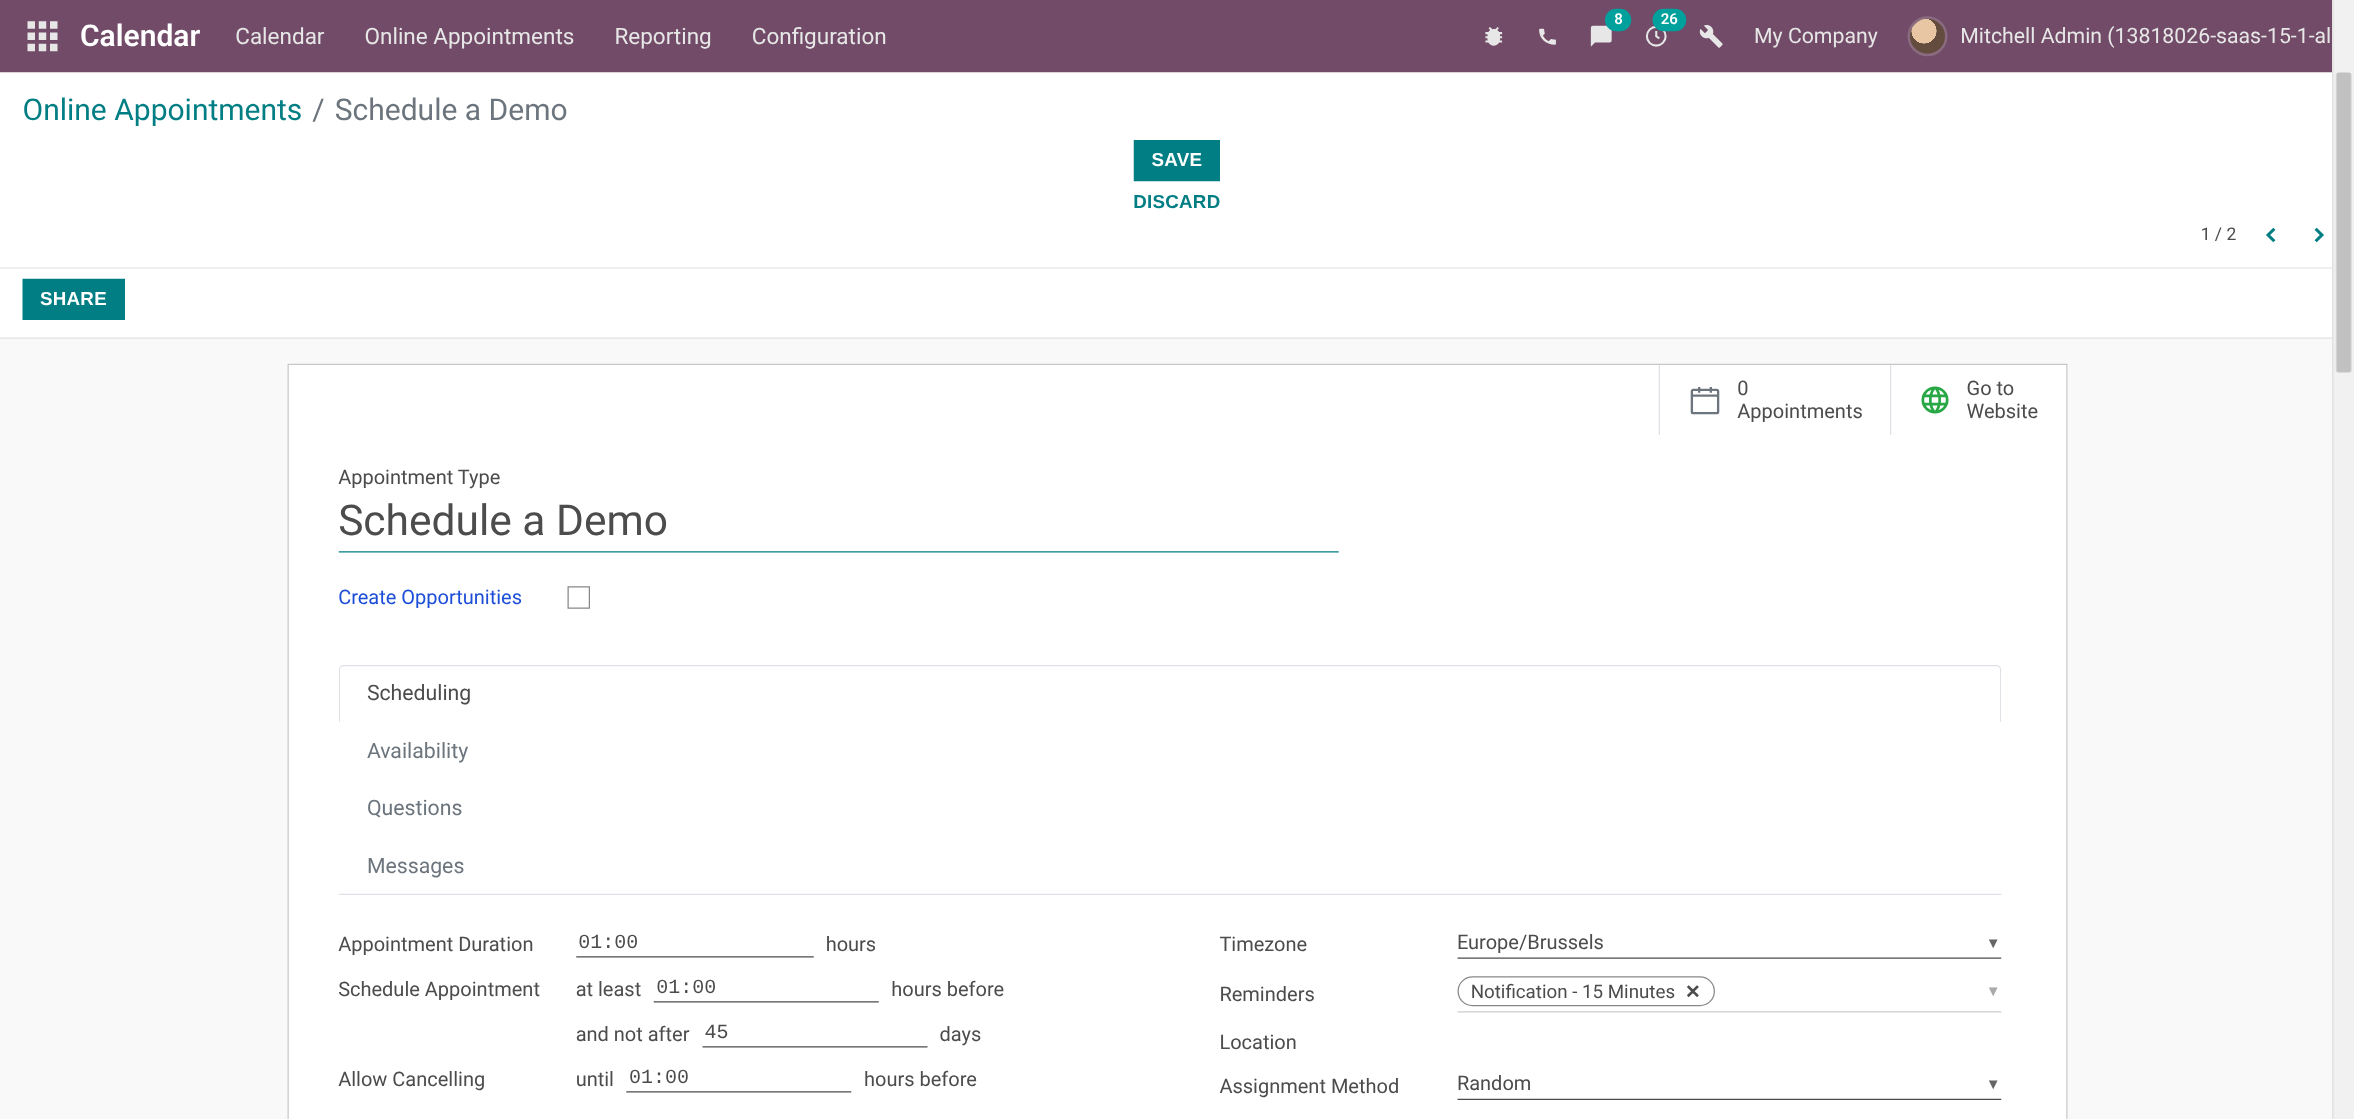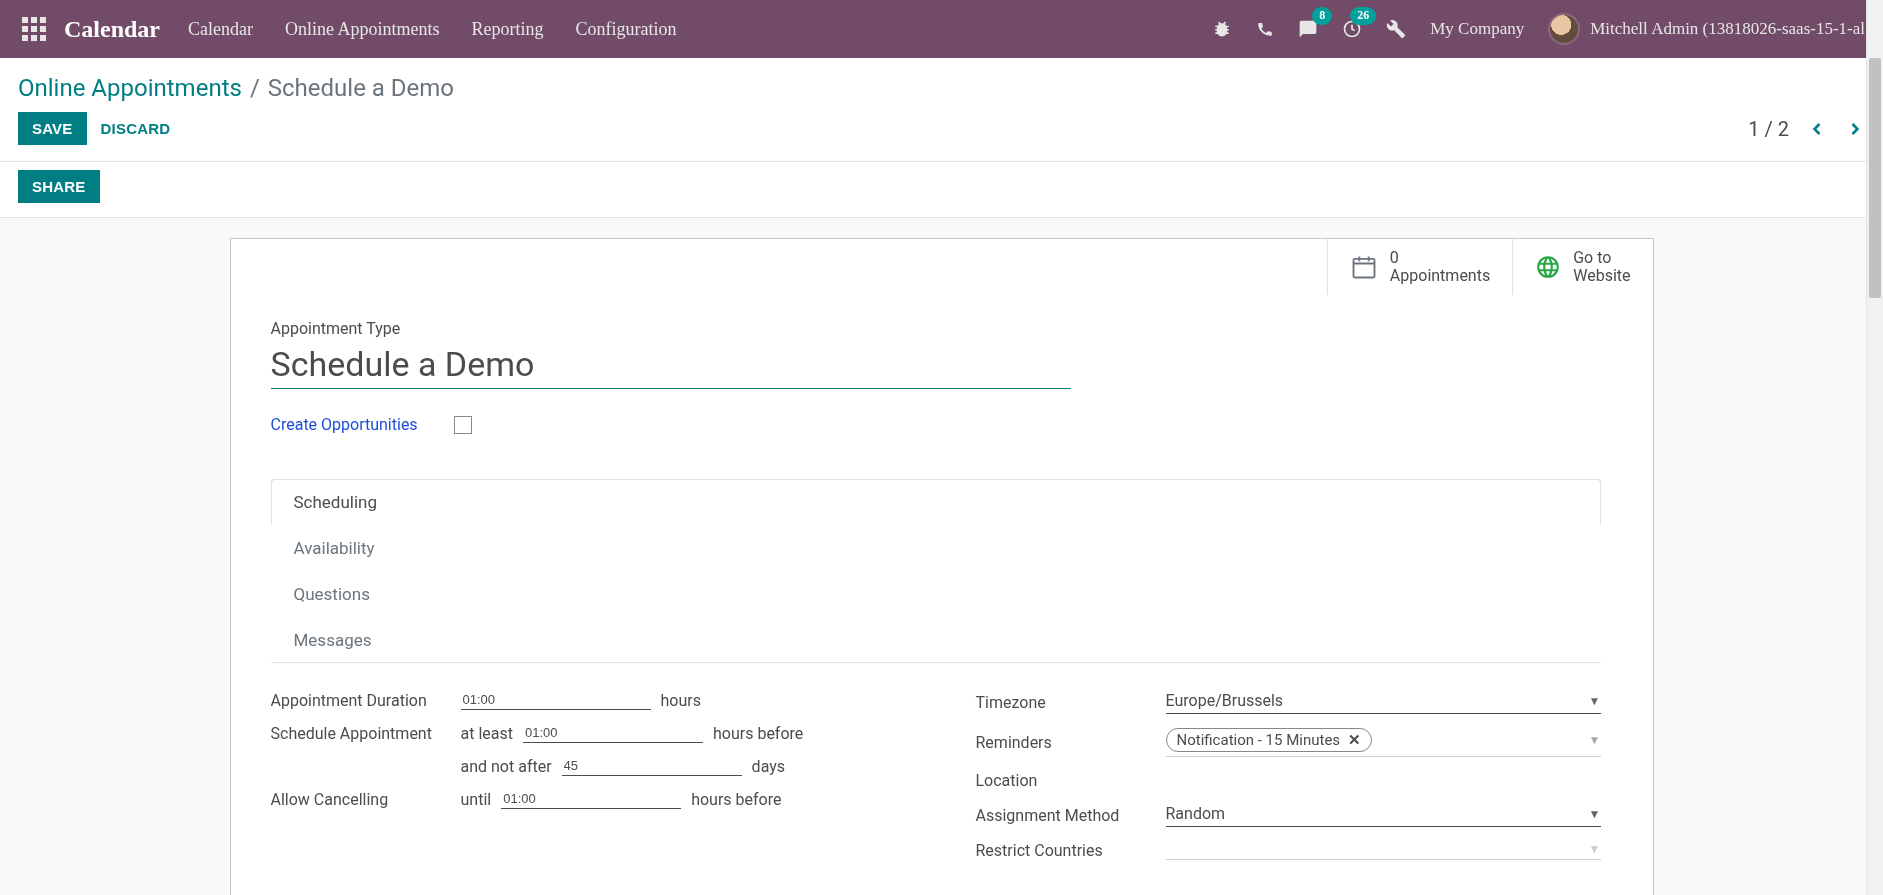--- a/index.html
+++ b/index.html
@@ -11,21 +11,20 @@
       width: 1883px;
     }
     
     .navbar {
       background: #714B67;
       height: 58px;
       display: flex;
       align-items: center;
       padding: 0 18px;
       color: #e7e7e7;
-      font-family: Liberation Serif, serif;
     }
     .apps-icon {
       display: inline-flex;
       gap: 3px;
       flex-direction: column;
       padding: 4px;
       cursor: pointer;
       margin-right: 14px;
     }
     .apps-row { display: flex; gap: 3px; }
@@ -91,20 +90,21 @@
       display: flex;
       align-items: center;
       gap: 8px;
     }
     .breadcrumb .sep { color: #6c757d; }
     .breadcrumb .current { color: #6c757d; }
     .cp-actions {
       display: flex;
       align-items: center;
       padding: 10px 18px 16px 18px;
+      flex-direction: column;
     }
     .btn {
       display: inline-flex;
       align-items: center;
       border: none;
       padding: 8px 14px;
       font-size: 15px;
       font-weight: 600;
       cursor: pointer;
       letter-spacing: 0.2px;
@@ -114,21 +114,21 @@
       background: transparent;
       color: #017e84;
       padding: 8px 14px;
     }
     .cp-pager {
       margin-left: auto;
       display: flex;
       align-items: center;
       gap: 18px;
       color: #4c4c4c;
-      font-size: 20px;
+      font-size: 14px;
     }
     .pager-btn {
       color: #017e84;
       cursor: pointer;
       font-size: 24px;
       display: inline-flex;
     }
     
     .share-row {
       background: #fff;
@@ -232,24 +232,24 @@
     .field-value {
       flex: 1;
       display: flex;
       align-items: center;
       gap: 10px;
       flex-wrap: wrap;
     }
     .input-under {
       border: none;
       border-bottom: 1px solid #4c4c4c;
-      font-size: 13px;
+      font-size: 16px;
       color: #4c4c4c;
       padding: 1px 2px 2px 2px;
-      font-family: Liberation Sans, sans-serif;
+      font-family: Liberation Mono, monospace;
       outline: none;
       background: transparent;
     }
     .w-small { width: 190px; }
     .w-xsmall { width: 180px; }
     .static-txt { color: #4c4c4c; }
     .select-wrap {
       flex: 1;
       display: flex;
       align-items: center;

